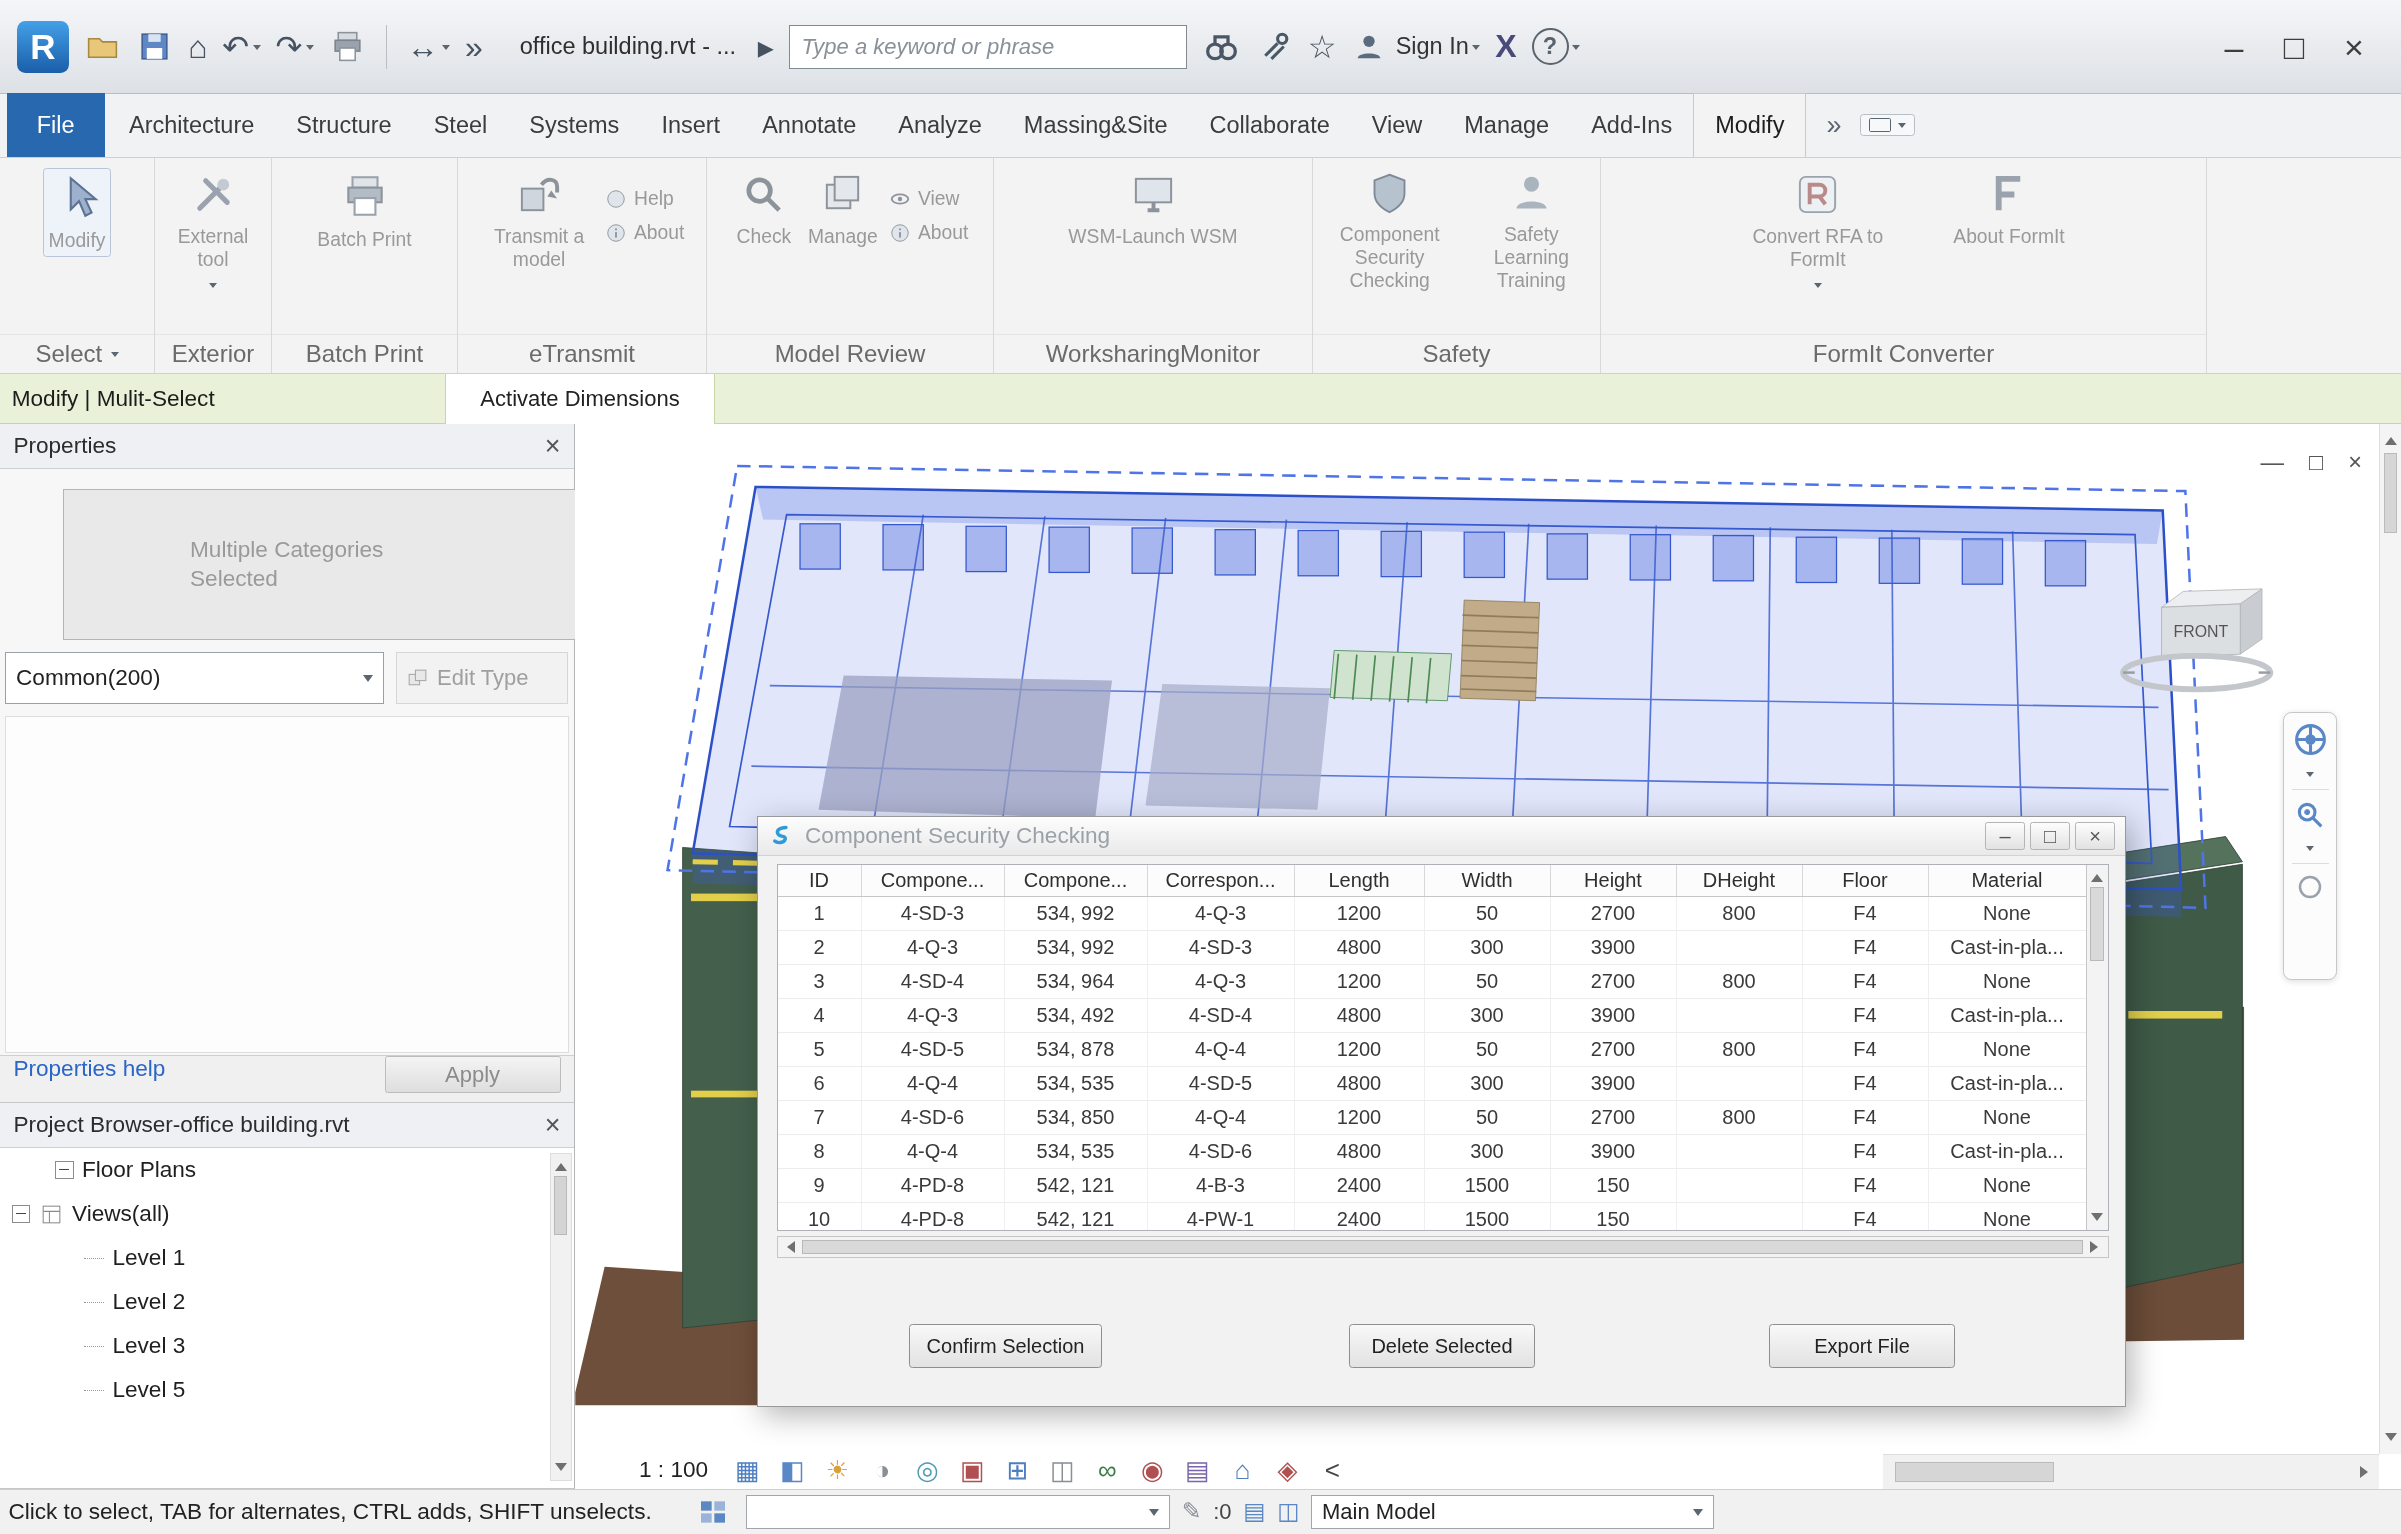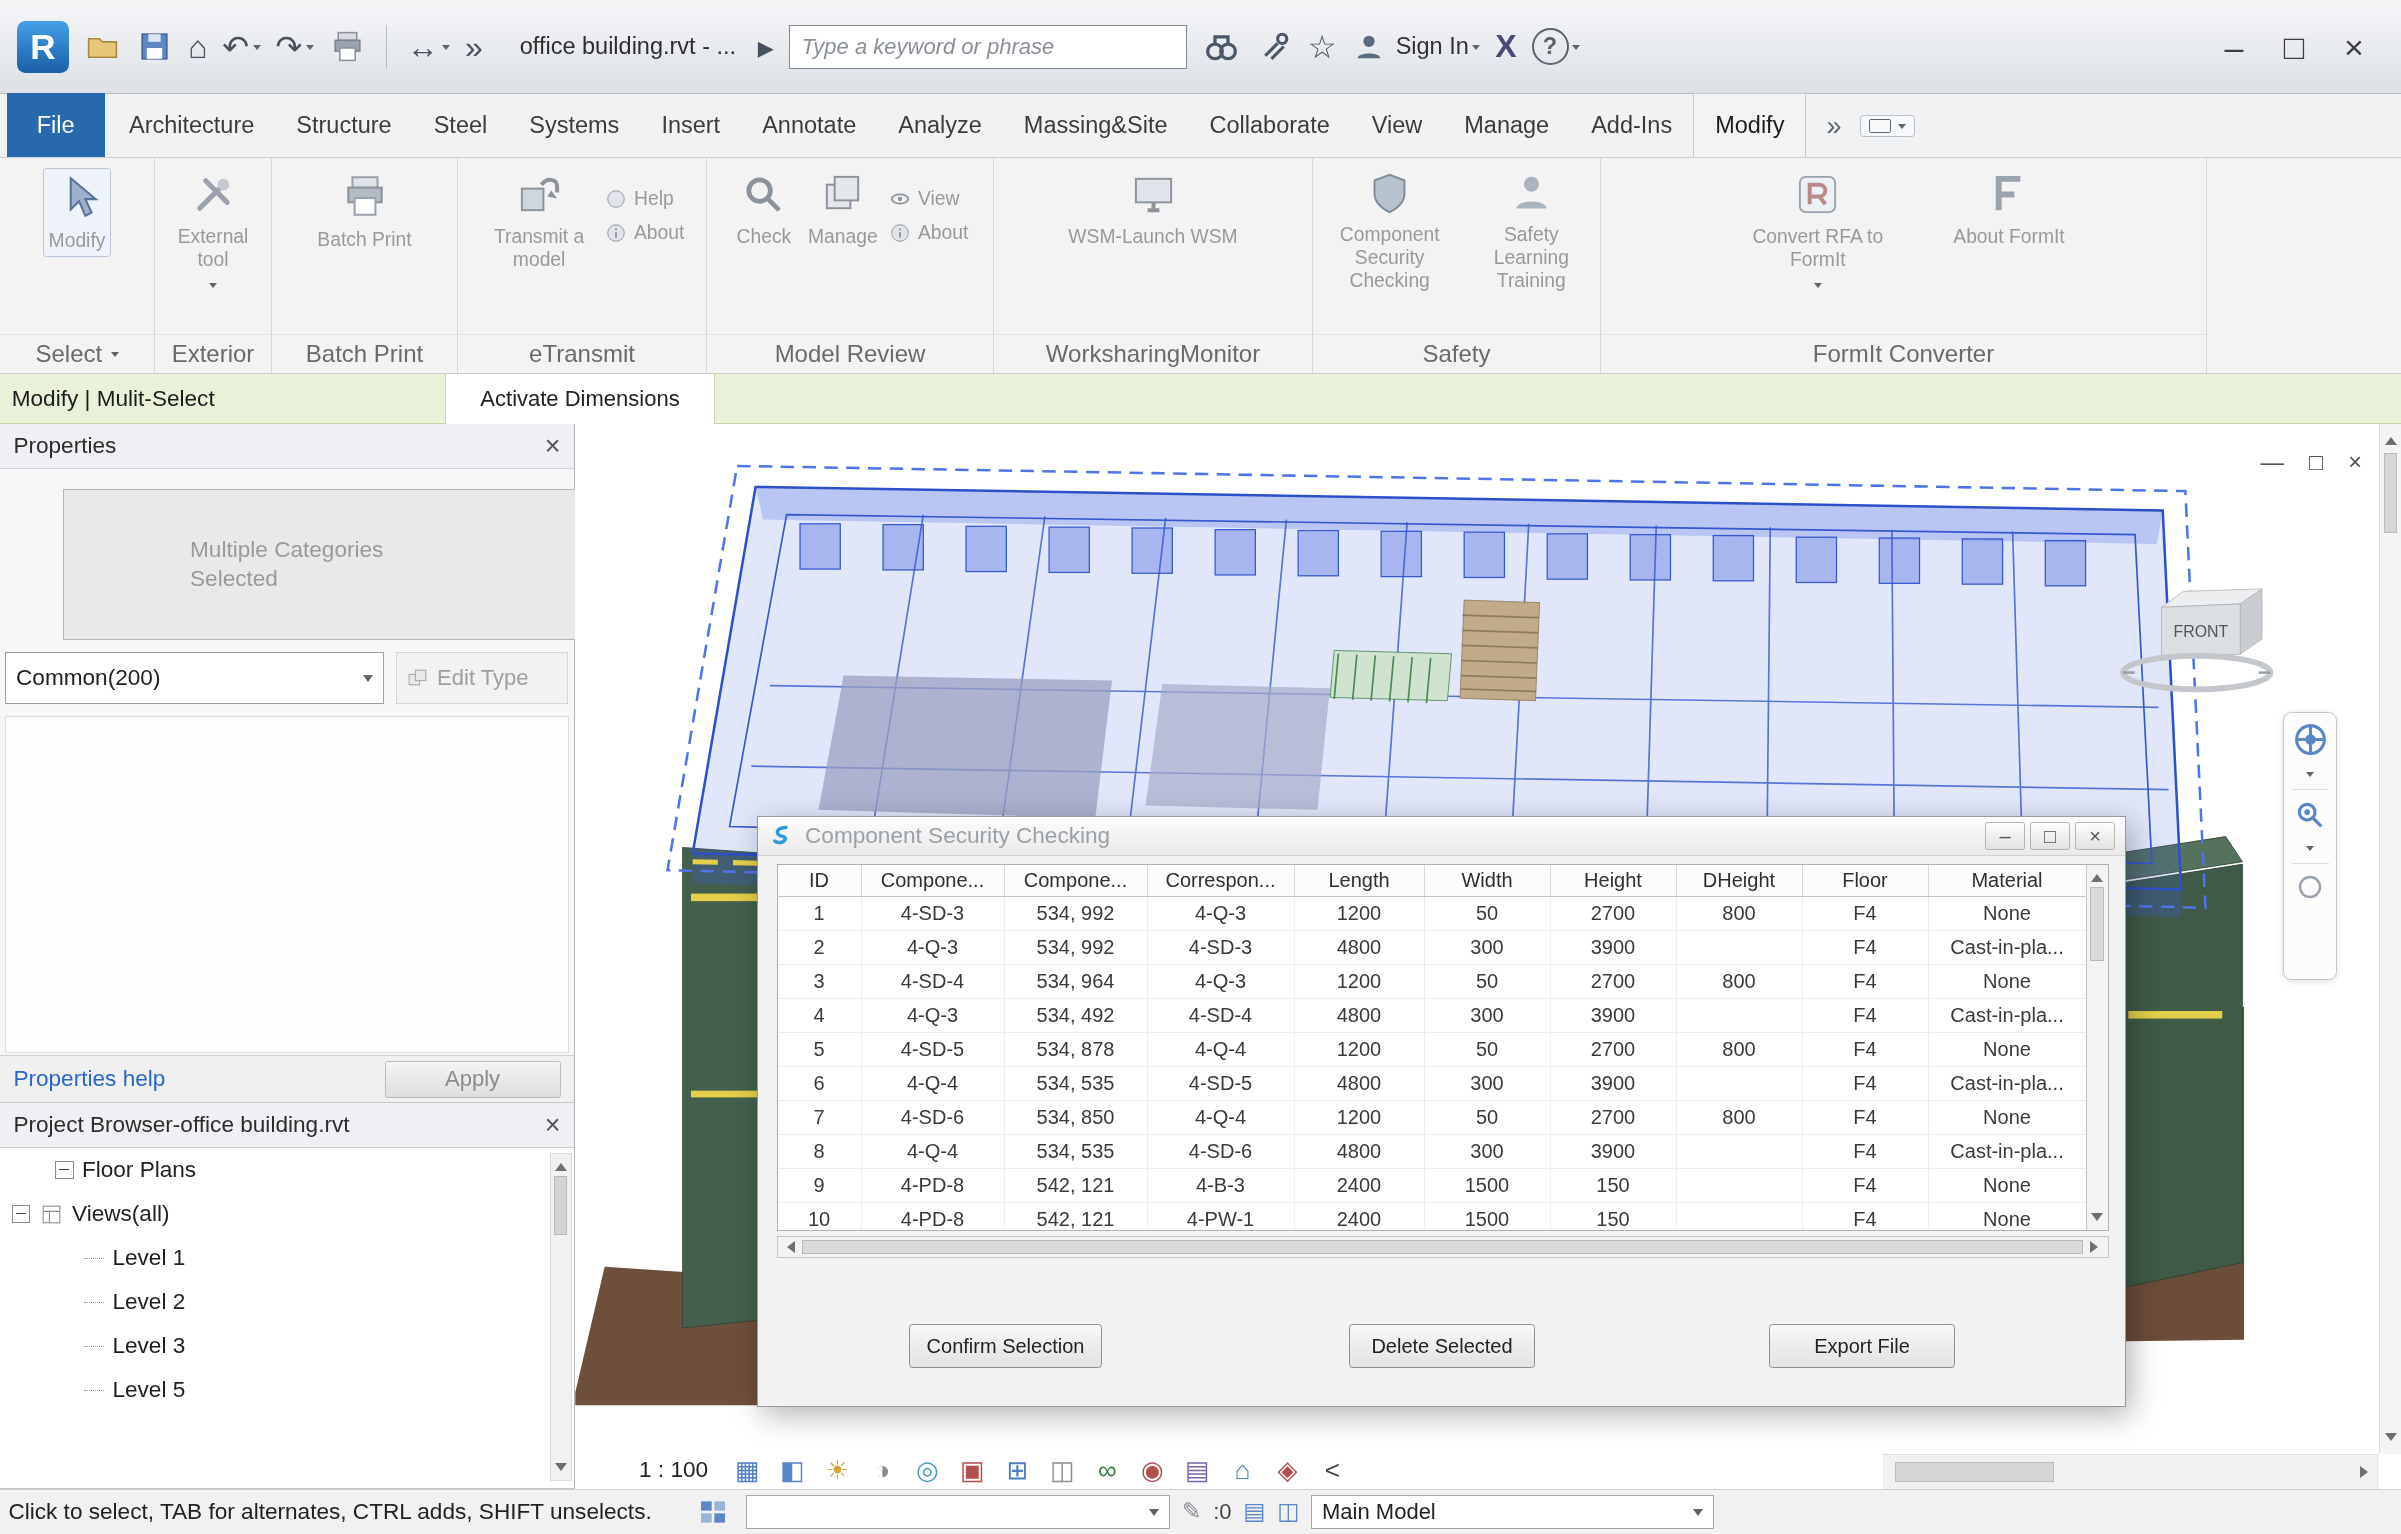--- a/index.html
+++ b/index.html
@@ -19,21 +19,21 @@
 .qat-glyph{font-size:32px;color:#46525f;line-height:1}
 .qat-sep{width:0.8px;height:44px;background:#b9bec4;margin:0 5px}
 #win-title{font-size:23.5px;color:#2e2e2e;white-space:nowrap;margin:0 6.7px 0 22px}
 #qat-search{width:398px;height:44px;border:0.8px solid #828a92;background:#fff;font-size:22px;padding:0 11.7px;color:#333;font-family:"Liberation Sans",sans-serif}
 #qat-search::placeholder{font-style:italic;color:#8a9097}
 .win-ctrl{font-size:34px;color:#3e3e3e;width:60px;text-align:center;line-height:1}
 #exchange-x{font-size:32px;font-weight:bold;color:#4a4a7a}
 #help-circ{width:37px;height:37px;border:2.5px solid #5a646e;border-radius:50%;display:flex;align-items:center;justify-content:center;font-size:23.5px;color:#5a646e;font-weight:bold}
 
 
-#tabbar{height:64px;background:#f1f2f4;border-bottom:0.8px solid #cdd1d5;display:flex;align-items:flex-start;padding-left:6.7px}
+#tabbar{height:64px;background:#f1f2f4;border-bottom:0.8px solid #cdd1d5;display:flex;align-items:flex-end;padding-left:6.7px}
 .tabs{display:flex;align-items:flex-end;height:100%}
 .tab{font-size:23.5px;color:#3c3c3c;padding:0 21px;height:64px;display:flex;align-items:center;white-space:nowrap}
 .tabs .tab:first-child{background:#2868ae;color:#fff;padding:0 30px;margin-right:3.4px}
 .tabs .tab:last-child{background:#f3f3f3;border:0.8px solid #c6cace;border-bottom:none;color:#1e1e1e}
 .tab-extra{display:flex;align-items:center;gap:18.5px;margin-left:20px;height:64px}
 .tab-extra .qat-glyph{font-size:27px;color:#5c6670}
 #panel-toggle{border:0.8px solid #b9bec4;border-radius:3.4px;padding:3.4px 8.4px;display:flex;align-items:center;gap:6.7px;background:#f7f8f9}
 #panel-toggle .bar{width:22px;height:13.4px;border:1.7px solid #5c6670;border-radius:1.7px}
 
 
@@ -57,21 +57,21 @@
 .palette{position:absolute;left:0;width:575px;background:#f7f7f7;border-right:0.8px solid #b3b6b9;border-bottom:0.8px solid #c5c8cb}
 .pal-head{height:45px;background:#eef0f3;border-bottom:0.8px solid #cdd0d3;display:flex;align-items:center;padding:0 13.4px;font-size:22.6px;color:#2c2c2c}
 .pal-close{margin-left:auto;font-size:27px;color:#555;line-height:1}
 #type-selector{position:absolute;left:63px;top:65px;width:575px;height:151px;background:#e9e9e9;border:0.8px solid #b5b5b5;display:flex;align-items:center}
 #type-selector .txt{margin-left:126px;width:277px;font-size:22.6px;color:#9a9a9a;line-height:1.25}
 #type-selector .caret{margin-left:auto;margin-right:13.4px}
 #filter-combo{position:absolute;left:5px;top:228px;width:379px;height:52px;background:#fff;border:0.8px solid #9aa0a6;display:flex;align-items:center;padding:0 10px;font-size:22.6px;color:#222}
 #filter-combo .caret{margin-left:auto}
 #edit-type{position:absolute;left:396px;top:228px;width:172px;height:52px;display:flex;align-items:center;gap:6.7px;font-size:22px;color:#9f9f9f;border:0.8px solid #d6d6d6;background:#f2f2f2;padding:0 8.4px}
 #prop-empty{position:absolute;left:5px;top:292px;right:5px;bottom:49px;background:#fdfdfd;border:0.8px solid #ddd}
-#prop-bottom{position:absolute;left:0;right:0;bottom:0;height:47px;background:#f0f0f0;border-top:0.8px solid #cfcfcf;display:flex;align-items:center;padding:0 13.4px}
+#prop-bottom{position:absolute;left:0;right:0;bottom:0;height:47px;background:#f0f0f0;border-top:0.8px solid #cfcfcf;display:flex;padding:0 13.4px}
 #prop-help{font-size:22.6px;color:#2a66c8}
 #apply-btn{margin-left:auto;width:176px;height:37px;background:linear-gradient(#f4f4f4,#dedede);border:0.8px solid #bcbcbc;border-radius:2.5px;display:flex;align-items:center;justify-content:center;font-size:22px;color:#8b8b8b}
 
 
 .tree-row{height:44px;display:flex;align-items:center;font-size:22.6px;color:#1f1f1f;gap:8.4px}
 .exp{width:18.5px;height:18.5px;border:0.8px solid #8c8c8c;background:#fff;position:relative;flex:0 0 auto}
 .exp::after{content:"";position:absolute;left:3.4px;right:3.4px;top:7.5px;border-top:1.7px solid #444}
 .tree-dash{width:20px;border-bottom:1.7px dotted #9a9a9a;flex:0 0 auto}
 #pb-scroll{position:absolute;right:2.5px;top:50px;bottom:6.7px;width:22px;background:#f1f1f1;border:0.8px solid #ddd;display:flex;flex-direction:column;align-items:center;padding:3.4px 0}
 #pb-scroll .thumb{width:13.4px;height:59px;background:#d4d4d4;border:0.8px solid #b8b8b8;margin-top:5px}

